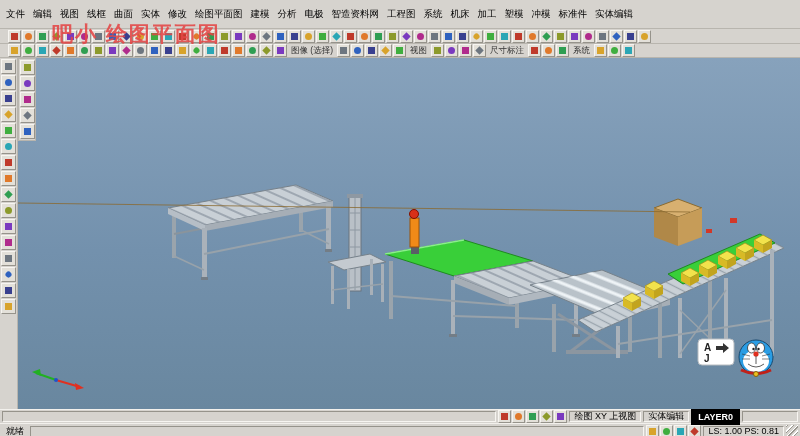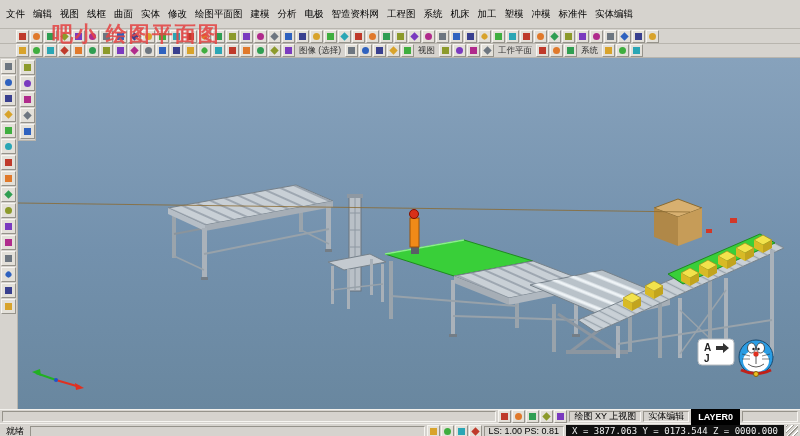--- a/index.html
+++ b/index.html
@@ -8,21 +8,21 @@
 
   .titlebar{height:14px;background:linear-gradient(90deg,#1750ab,#3c7ddb 45%,#2a63b9);display:flex;align-items:center;padding:0 2px;color:#fff}
   .app-icon{width:10px;height:10px;background:linear-gradient(135deg,#e8b020,#c04040);margin-right:3px;border-radius:2px;flex:none}
   .title-text{flex:1;text-align:center;font-size:9px;font-weight:bold;white-space:nowrap;overflow:hidden}
   .win-controls{display:flex;gap:1px;flex:none}
   .winbtn{width:15px;height:12px;font-size:8px;line-height:8px;background:#d6d3ce;border:1px outset #f0efec;padding:0;color:#000;cursor:default}
 
   .menubar{height:29px;display:flex;align-items:center;background:#d6d3ce;border-bottom:1px solid #b8b5ae;padding-left:2px;overflow:hidden}
   .menu-item{padding:0 4px;font-size:9.5px;white-space:nowrap;cursor:default}
 
-  .toolbar-row{height:15px;display:flex;align-items:center;background:#d6d3ce;border-bottom:1px solid #b8b5ae;padding-left:16px;gap:1px;overflow:hidden}
+  .toolbar-row{height:15px;display:flex;align-items:center;background:#d6d3ce;border-bottom:1px solid #b8b5ae;padding-left:8px;gap:1px;overflow:hidden}
   .toolbar-row.second{height:14px}
   .tb-seg{display:flex;gap:1px;align-items:center}
   .tb-icon{width:13px;height:13px;background:#e3e0d9;border:1px solid;border-color:#f7f5f1 #96938b #96938b #f7f5f1;display:flex;align-items:center;justify-content:center;flex:none}
   .tb-icon .glyph{width:7px;height:7px;display:block}
   .tb-label{font-size:8.5px;color:#333;padding:0 3px;white-space:nowrap}
 
   .main{display:flex;height:351px}
   .left-toolbar{width:18px;background:#d6d3ce;border-right:1px solid #b8b5ae;display:flex;flex-direction:column;align-items:center;padding-top:1px;gap:1px;flex:none}
   .left-toolbar .tb-icon,.left-toolbar2 .tb-icon{width:15px;height:15px}
   .viewport{flex:1;position:relative;background:linear-gradient(180deg,#87a2bc,#7391ad 55%,#69879f);overflow:hidden}
@@ -299,21 +299,21 @@
         <span class="tb-icon">
           <span class="glyph" style="background: rgb(122, 58, 191); border-radius: 50%;"></span>
         </span>
         <span class="tb-icon">
           <span class="glyph" style="background: rgb(176, 43, 140);"></span>
         </span>
         <span class="tb-icon">
           <span class="glyph" style="background: rgb(109, 118, 128); transform: rotate(45deg) scale(0.85);"></span>
         </span>
       </span>
-    <span class="tb-label">工作平面</span>
+    <span class="tb-label">尺寸标注</span>
     <span class="tb-seg">
         <span class="tb-icon">
           <span class="glyph" style="background: rgb(191, 58, 43);"></span>
         </span>
         <span class="tb-icon">
           <span class="glyph" style="background: rgb(224, 121, 43); border-radius: 50%;"></span>
         </span>
         <span class="tb-icon">
           <span class="glyph" style="background: rgb(47, 158, 82);"></span>
         </span>
@@ -596,18 +596,17 @@
           <span class="glyph" style="background: rgb(63, 174, 63); border-radius: 50%;"></span>
         </span>
         <span class="tb-icon">
           <span class="glyph" style="background: rgb(42, 166, 181);"></span>
         </span>
         <span class="tb-icon">
           <span class="glyph" style="background: rgb(191, 58, 43); transform: rotate(45deg) scale(0.85);"></span>
         </span>
       </span>
     <span class="sunken">LS: 1.00 PS: 0.81</span>
-    <span class="coords">X = 3877.063 Y = 0173.544 Z = 0000.000</span>
     <span class="grip"></span>
   </div>
 
   <div class="watermark">吧小 绘图平面图</div>
 </div>
 
 </body></html>

